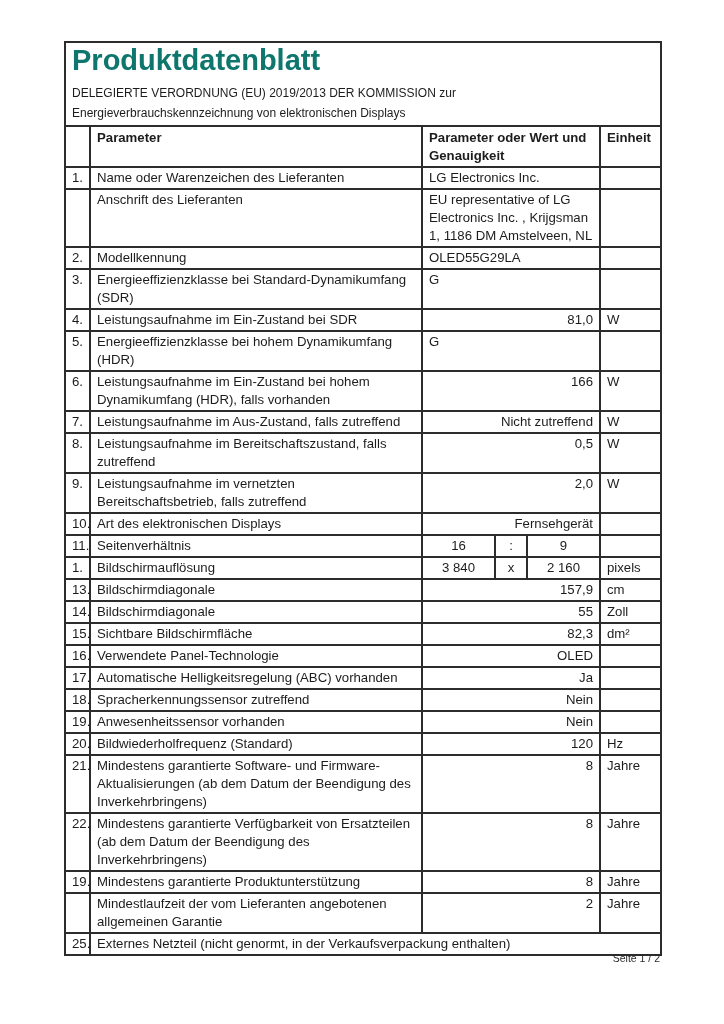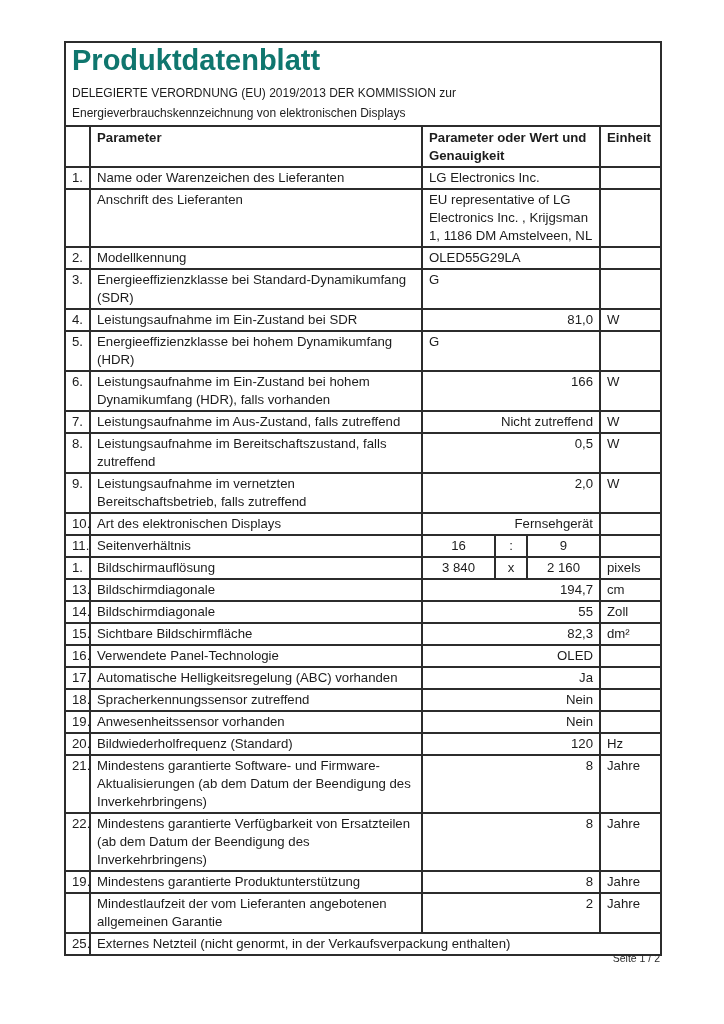--- a/index.html
+++ b/index.html
@@ -153,21 +153,21 @@
           <td class="c-num">1.</td>
           <td class="c-param">Bildschirmauflösung</td>
           <td class="c-sub">3 840</td>
           <td class="c-sub">x</td>
           <td class="c-sub">2 160</td>
           <td class="c-unit">pixels</td>
         </tr>
         <tr>
           <td class="c-num">13.</td>
           <td class="c-param">Bildschirmdiagonale</td>
-          <td class="v-right" colspan="3">194,7</td>
+          <td class="v-right" colspan="3">157,9</td>
           <td class="c-unit">cm</td>
         </tr>
         <tr>
           <td class="c-num">14.</td>
           <td class="c-param">Bildschirmdiagonale</td>
           <td class="v-right" colspan="3">55</td>
           <td class="c-unit">Zoll</td>
         </tr>
         <tr>
           <td class="c-num">15.</td>

